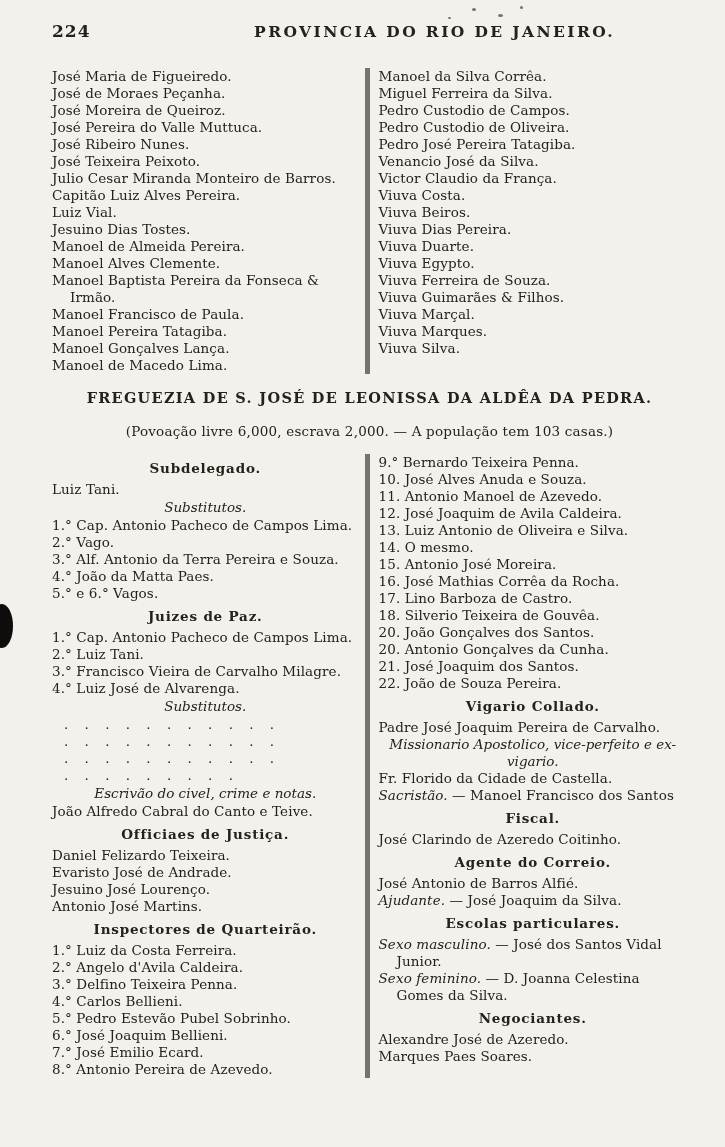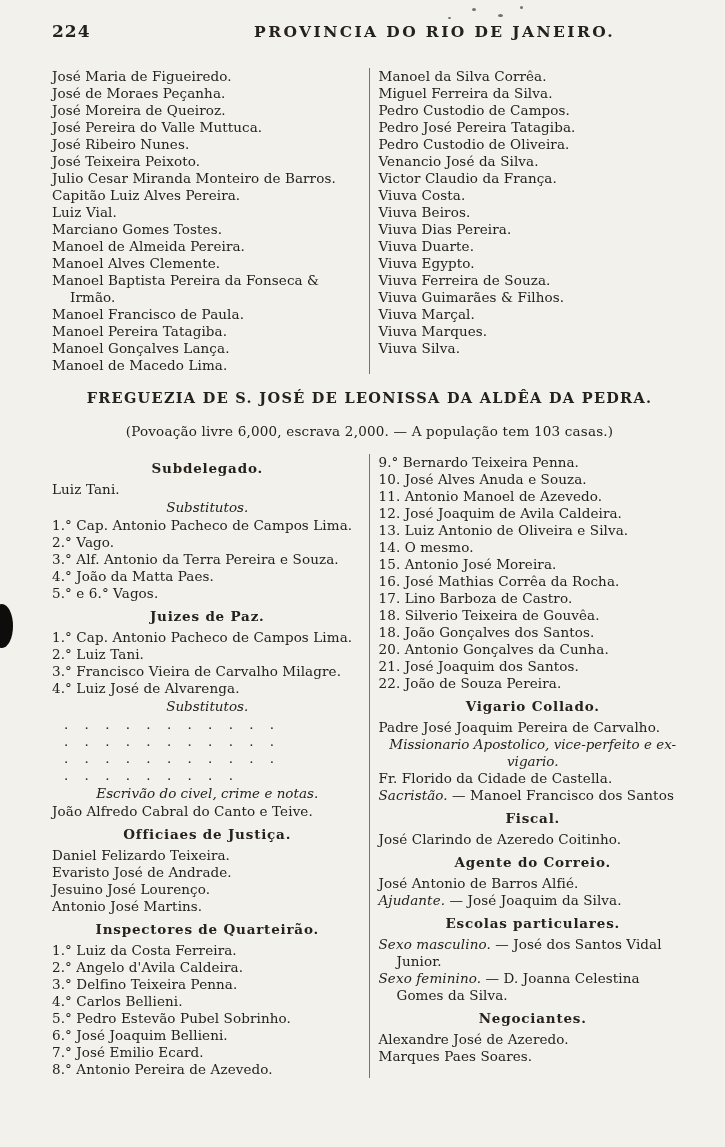--- a/index.html
+++ b/index.html
@@ -11,21 +11,21 @@
     position:relative;
     overflow:hidden;
   }
   .content { padding:20px 38px 0 52px; position:relative; }
   .page-header { position:relative; height:28px; margin-bottom:20px; }
   .page-number { position:absolute; left:0; top:1px; font-weight:bold; font-size:17px; letter-spacing:1px; }
   .header-title { text-align:right; font-weight:bold; font-size:15.5px; letter-spacing:2.4px; padding-right:72px; padding-top:2px; white-space:nowrap; }
 
   .two-col { display:flex; align-items:stretch; }
   .col { width:50%; }
-  .col.left  { border-right:1px solid #737373; padding-right:6px; }
+  .col.left  { border-right:5px solid #737373; padding-right:6px; }
   .col.right { padding-left:9px; }
 
   .line { font-size:13.5px; line-height:17px; padding-left:18px; text-indent:-18px; letter-spacing:0.1px; }
   .sec-heading { text-align:center; font-weight:bold; font-size:13.5px; line-height:17px; margin:6px 0 4px; letter-spacing:0.8px; }
   .sec-subheading { text-align:center; font-style:italic; font-size:13.5px; line-height:17px; margin:1px 0; }
   .note-italic { font-style:italic; text-align:center; font-size:13.5px; line-height:17px; }
   .dots { font-size:13.5px; line-height:17px; word-spacing:12px; padding-left:12px; color:#2b2720; }
   .line em, .note-italic { font-style:italic; }
 
   .freg-title { text-align:center; font-weight:bold; font-size:14.5px; letter-spacing:1.3px; margin:15px 0 0; }
@@ -54,35 +54,35 @@
     <div class="col left" id="residents-left">
         <div class="line">José Maria de Figueiredo.</div>
         <div class="line">José de Moraes Peçanha.</div>
         <div class="line">José Moreira de Queiroz.</div>
         <div class="line">José Pereira do Valle Muttuca.</div>
         <div class="line">José Ribeiro Nunes.</div>
         <div class="line">José Teixeira Peixoto.</div>
         <div class="line">Julio Cesar Miranda Monteiro de Barros.</div>
         <div class="line">Capitão Luiz Alves Pereira.</div>
         <div class="line">Luiz Vial.</div>
-        <div class="line">Marciano Gomes Tostes.</div>
+        <div class="line">Jesuino Dias Tostes.</div>
         <div class="line">Manoel de Almeida Pereira.</div>
         <div class="line">Manoel Alves Clemente.</div>
         <div class="line">Manoel Baptista Pereira da Fonseca &amp; Irmão.</div>
         <div class="line">Manoel Francisco de Paula.</div>
         <div class="line">Manoel Pereira Tatagiba.</div>
         <div class="line">Manoel Gonçalves Lança.</div>
         <div class="line">Manoel de Macedo Lima.</div>
       </div>
     <div class="col right" id="residents-right">
         <div class="line">Manoel da Silva Corrêa.</div>
         <div class="line">Miguel Ferreira da Silva.</div>
         <div class="line">Pedro Custodio de Campos.</div>
+        <div class="line">Pedro Custodio de Oliveira.</div>
         <div class="line">Pedro José Pereira Tatagiba.</div>
-        <div class="line">Pedro Custodio de Oliveira.</div>
         <div class="line">Venancio José da Silva.</div>
         <div class="line">Victor Claudio da França.</div>
         <div class="line">Viuva Costa.</div>
         <div class="line">Viuva Beiros.</div>
         <div class="line">Viuva Dias Pereira.</div>
         <div class="line">Viuva Duarte.</div>
         <div class="line">Viuva Egypto.</div>
         <div class="line">Viuva Ferreira de Souza.</div>
         <div class="line">Viuva Guimarães &amp; Filhos.</div>
         <div class="line">Viuva Marçal.</div>
@@ -135,21 +135,21 @@
         <div class="line">9.° Bernardo Teixeira Penna.</div>
         <div class="line">10. José Alves Anuda e Souza.</div>
         <div class="line">11. Antonio Manoel de Azevedo.</div>
         <div class="line">12. José Joaquim de Avila Caldeira.</div>
         <div class="line">13. Luiz Antonio de Oliveira e Silva.</div>
         <div class="line">14. O mesmo.</div>
         <div class="line">15. Antonio José Moreira.</div>
         <div class="line">16. José Mathias Corrêa da Rocha.</div>
         <div class="line">17. Lino Barboza de Castro.</div>
         <div class="line">18. Silverio Teixeira de Gouvêa.</div>
-        <div class="line">18. João Gonçalves dos Santos.</div>
+        <div class="line">20. João Gonçalves dos Santos.</div>
         <div class="line">20. Antonio Gonçalves da Cunha.</div>
         <div class="line">21. José Joaquim dos Santos.</div>
         <div class="line">22. João de Souza Pereira.</div>
         <div class="sec-heading">Vigario Collado.</div>
         <div class="line">Padre José Joaquim Pereira de Carvalho.</div>
         <div class="note-italic">Missionario Apostolico, vice-perfeito e ex-vigario.</div>
         <div class="line">Fr. Florido da Cidade de Castella.</div>
         <div class="line"><em>Sacristão.</em> — Manoel Francisco dos Santos</div>
         <div class="sec-heading">Fiscal.</div>
         <div class="line">José Clarindo de Azeredo Coitinho.</div>

